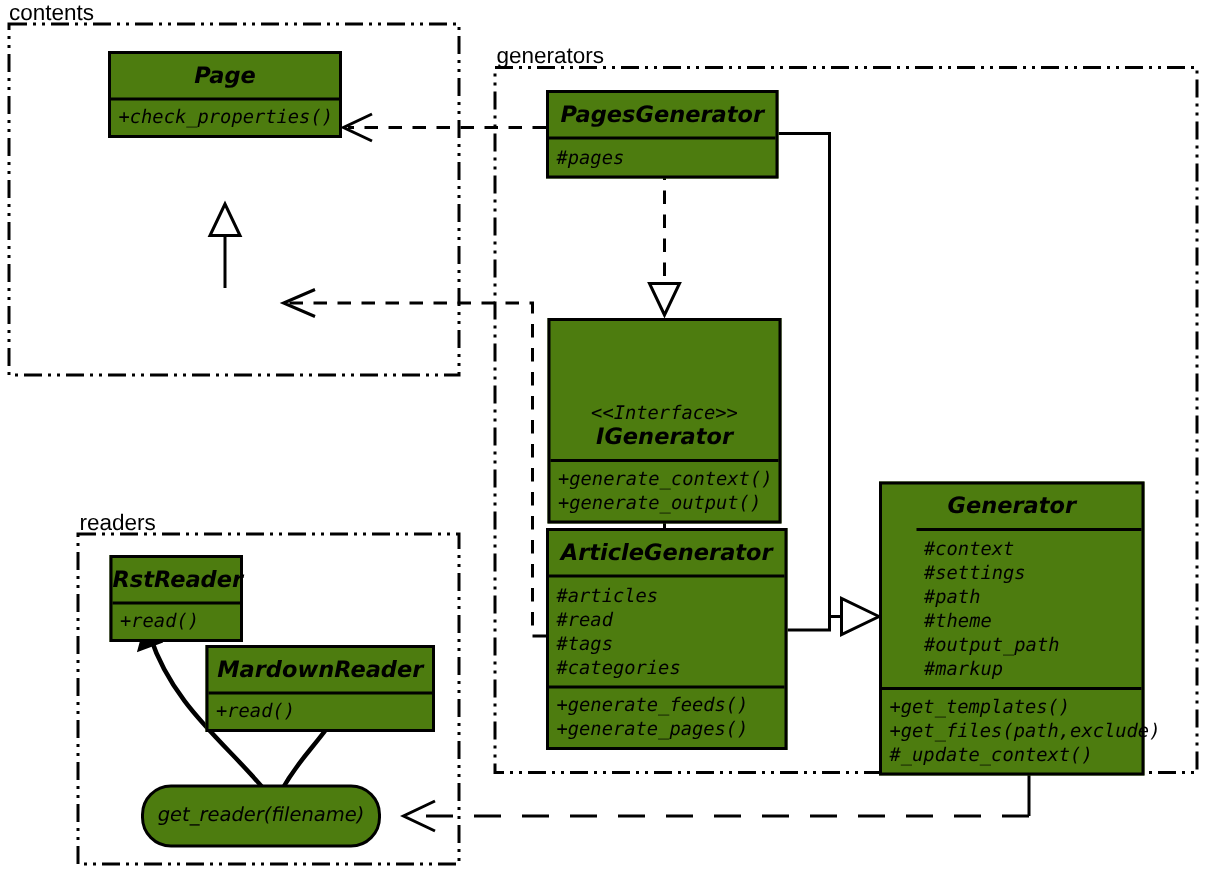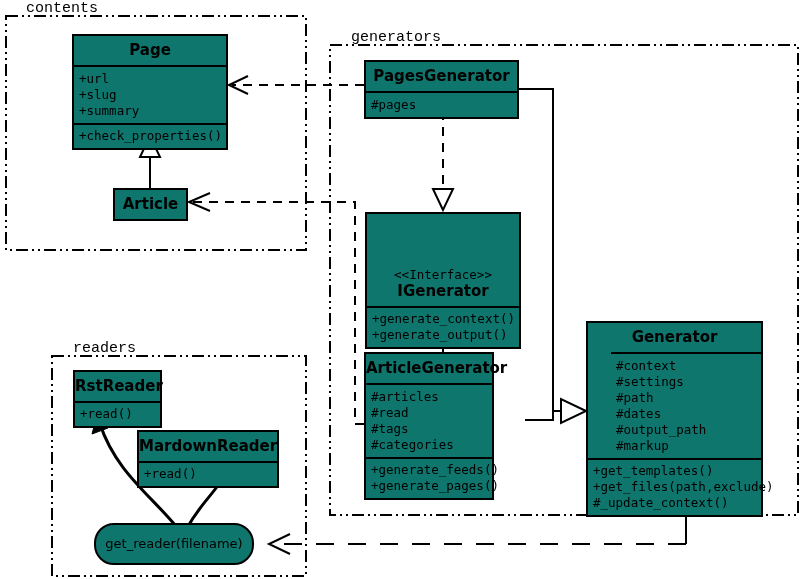--- a/index.html
+++ b/index.html
@@ -1,25 +1,25 @@
 <!DOCTYPE html>
 <html><head>
 <meta charset="utf-8">
 <style>
   html,body{margin:0;padding:0;background:#ffffff;}
   body{width:803px;height:579px;position:relative;overflow:hidden;
        font-family:"DejaVu Sans",sans-serif;}
   #stage{position:absolute;left:0;top:0;width:803px;height:579px;}
   svg.layer{position:absolute;left:0;top:0;width:803px;height:579px;}
 
-  .pkg-label{position:absolute;font-family:Liberation Mono, monospace;
-             font-size:15px;color:#000;white-space:nowrap;margin-left:20px;}
+  .pkg-label{position:absolute;font-family:Liberation Sans, sans-serif;
+             font-size:15px;color:#000;white-space:nowrap;}
 
   .umlbox{position:absolute;box-sizing:border-box;border:2px solid #000;
-          background:#0f766e;}
+          background:#4d7c0f;font-style:italic;}
   .sec{box-sizing:border-box;}
   .sec + .sec{border-top:2px solid #000;}
   .title{font-weight:bold;font-size:15px;text-align:center;
          font-family:"DejaVu Sans",sans-serif;color:#000;}
   .stereo{font-size:12.5px;text-align:center;color:#000;
           font-family:"DejaVu Sans Mono",monospace;}
   .member{font-size:12.5px;color:#000;white-space:pre;
           font-family:"DejaVu Sans Mono",monospace;line-height:16px;}
   .plain{font-size:13px;text-align:center;color:#000;
          font-family:"DejaVu Sans",sans-serif;}
@@ -89,35 +89,25 @@
   </svg>
 
   <div class="pkg-label" style="left:6px;  top:0px;">contents</div>
   <div class="pkg-label" style="left:331px;top:29px;">generators</div>
   <div class="pkg-label" style="left:53px; top:340px;">readers</div>
 
   <div class="umlbox" style="left:72px;top:34px;width:156px;">
     <div class="sec" style="padding:5px 0 6px 0;">
       <div class="title">Page</div>
     </div>
-    <div class="sec" style="padding:4px 0 4px 5px;">
-      <div class="member">+url</div>
-      <div class="member">+slug</div>
-      <div class="member">+summary</div>
-    </div>
     <div class="sec" style="padding:3px 0 4px 5px;">
       <div class="member">+check_properties()</div>
     </div>
   </div>
 
-  <div class="umlbox" style="left:113px;top:188px;width:75px;">
-    <div class="sec" style="padding:5px 0 6px 0;">
-      <div class="title">Article</div>
-    </div>
-  </div>
 
   <div class="umlbox" style="left:364px;top:60px;width:155px;">
     <div class="sec" style="padding:5px 0 6px 0;">
       <div class="title">PagesGenerator</div>
     </div>
     <div class="sec" style="padding:4px 0 4px 5px;">
       <div class="member">#pages</div>
     </div>
   </div>
 
@@ -125,21 +115,21 @@
     <div class="sec" style="padding:5px 0 6px 0;margin-top:48px;">
       <div class="stereo">&lt;&lt;Interface&gt;&gt;</div>
       <div class="title">IGenerator</div>
     </div>
     <div class="sec" style="padding:3px 0 4px 5px;">
       <div class="member">+generate_context()</div>
       <div class="member">+generate_output()</div>
     </div>
   </div>
 
-  <div class="umlbox" style="left:364px;top:352px;width:130px;">
+  <div class="umlbox" style="left:364px;top:352px;width:161px;">
     <div class="sec" style="padding:5px 0 6px 0;">
       <div class="title">ArticleGenerator</div>
     </div>
     <div class="sec" style="padding:4px 0 4px 5px;">
       <div class="member">#articles</div>
       <div class="member">#read</div>
       <div class="member">#tags</div>
       <div class="member">#categories</div>
     </div>
     <div class="sec" style="padding:3px 0 4px 5px;">
@@ -149,41 +139,41 @@
   </div>
 
   <div class="umlbox" style="left:586px;top:321px;width:177px;">
     <div class="sec" style="padding:5px 0 6px 0;">
       <div class="title">Generator</div>
     </div>
     <div class="sec" style="padding:4px 0 4px 5px;margin-left:23px;">
       <div class="member">#context</div>
       <div class="member">#settings</div>
       <div class="member">#path</div>
-      <div class="member">#dates</div>
+      <div class="member">#theme</div>
       <div class="member">#output_path</div>
       <div class="member">#markup</div>
     </div>
     <div class="sec" style="padding:3px 0 4px 5px;">
       <div class="member">+get_templates()</div>
       <div class="member">+get_files(path,exclude)</div>
       <div class="member">#_update_context()</div>
     </div>
   </div>
 
   <div class="umlbox" style="left:73px;top:370px;width:89px;">
     <div class="sec" style="padding:5px 0 6px 0;">
       <div class="title">RstReader</div>
     </div>
     <div class="sec" style="padding:3px 0 4px 5px;">
       <div class="member">+read()</div>
     </div>
   </div>
 
-  <div class="umlbox" style="left:137px;top:430px;width:142px;">
+  <div class="umlbox" style="left:137px;top:430px;width:153px;">
     <div class="sec" style="padding:5px 0 6px 0;">
       <div class="title">MardownReader</div>
     </div>
     <div class="sec" style="padding:3px 0 4px 5px;">
       <div class="member">+read()</div>
     </div>
   </div>
 
   <div class="umlbox" style="left:94px;top:523px;width:160px;height:42px;border-radius:20px;">
     <div class="sec" style="padding:11px 0 0 0;">

